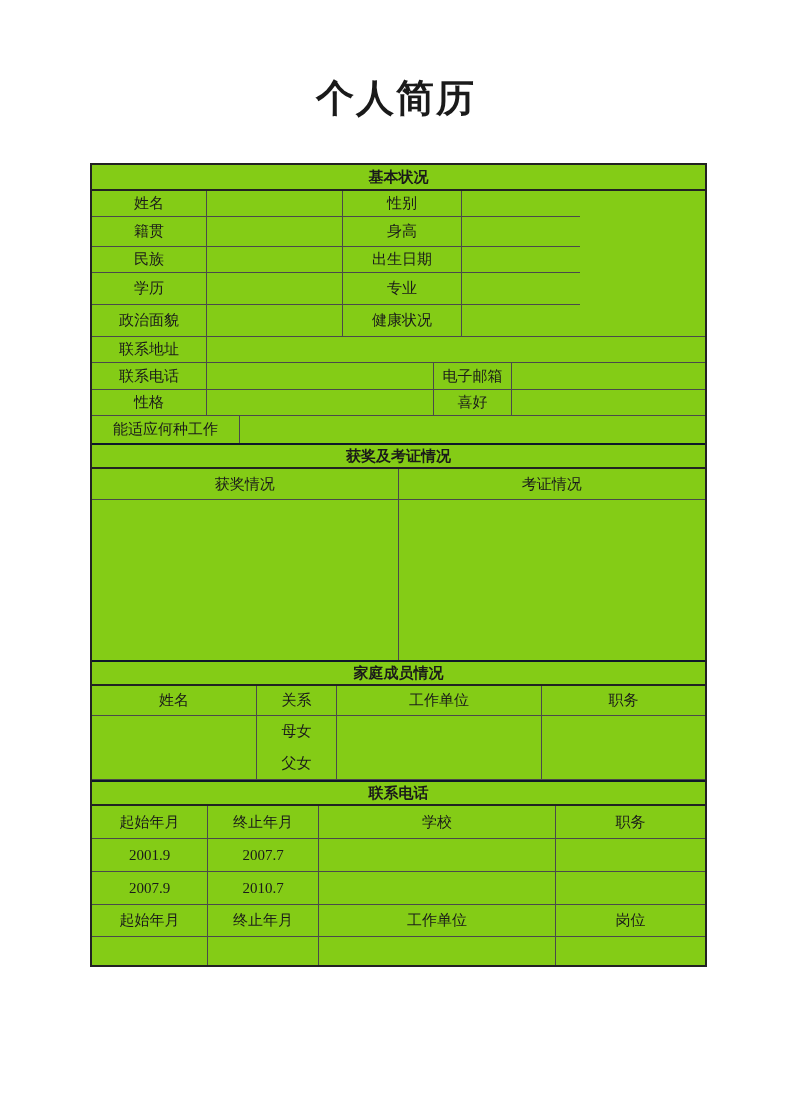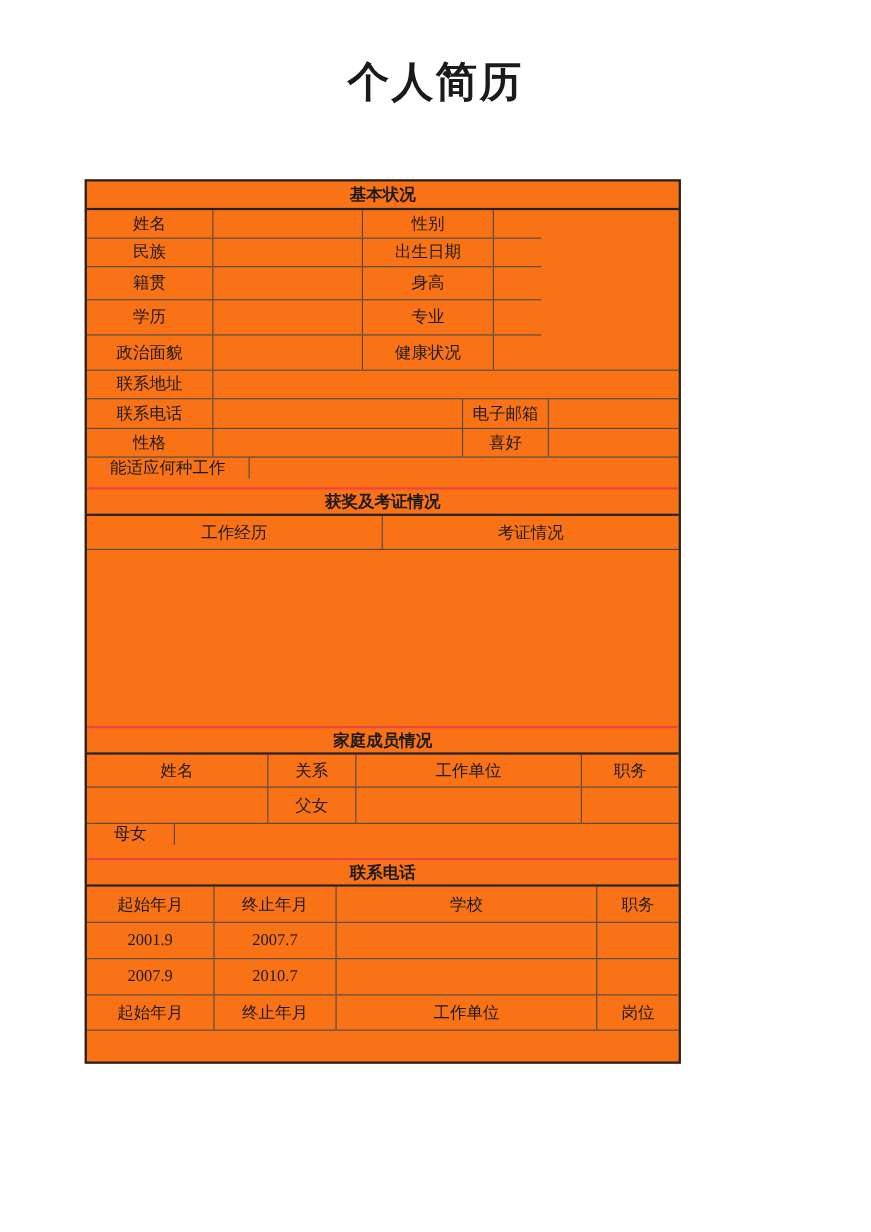--- a/index.html
+++ b/index.html
@@ -6,44 +6,44 @@
   html,body { background:#e8e8e8; }
   .page {
     position:relative;
     width:792px; height:1120px;
     margin:0 auto;
     background:#ffffff;
     font-family:"Liberation Serif","DejaVu Serif",serif;
     color:#1a1a1a;
   }
   .title {
-    padding-top:51px;
+    padding-top:74px;
     text-align:center;
     font-size:38px;
     font-weight:bold;
     line-height:1.3;
     letter-spacing:2px;
   }
   .resume-table {
     position:absolute;
-    left:77px; top:163px;
-    width:542px;
+    left:90px; top:163px;
+    width:617px;
     border:2px solid #222;
-    background:#f97316;
+    background:#84cc16;
   }
   .sec-h {
     display:flex; align-items:center; justify-content:center;
     height:26px;
     font-weight:bold; font-size:15px;
-    border-top:2px solid #ef4444;
+    border-top:2px solid #0f172a;
     border-bottom:2px solid #222;
   }
   .sec-h.first { border-top:none; }
   .r { display:flex; border-bottom:1px solid #4a4a4a; }
-  .r.nb { border-bottom:none;flex-direction:column; }
+  .r.nb { border-bottom:none; }
   .c {
     display:flex; align-items:center; justify-content:center;
     font-size:15px;
     border-right:1px solid #4a4a4a;
     overflow:hidden;
   }
   .c.last { border-right:none; }
   .c.grow { flex:1;font-family:Liberation Serif, serif; }
   
   .h26{height:26px}.h27{height:27px}.h28{height:28px}.h30{height:30px}
@@ -71,30 +71,30 @@
 
     <div class="sec-h first">基本状况</div>
     <div class="basic-body">
       <div class="basic-left">
         <div class="r h26">
           <div class="c bc1">姓名</div>
           <div class="c bc2"></div>
           <div class="c bc3">性别</div>
           <div class="c grow last"></div>
         </div>
+        <div class="r h30">
+          <div class="c bc1">籍贯</div>
+          <div class="c bc2"></div>
+          <div class="c bc3">身高</div>
+          <div class="c grow last"></div>
+        </div>
         <div class="r h26">
           <div class="c bc1">民族</div>
           <div class="c bc2"></div>
           <div class="c bc3">出生日期</div>
-          <div class="c grow last"></div>
-        </div>
-        <div class="r h30">
-          <div class="c bc1">籍贯</div>
-          <div class="c bc2"></div>
-          <div class="c bc3">身高</div>
           <div class="c grow last"></div>
         </div>
         <div class="r h32">
           <div class="c bc1">学历</div>
           <div class="c bc2"></div>
           <div class="c bc3">专业</div>
           <div class="c grow last"></div>
         </div>
         <div class="r h31">
           <div class="c bc1">政治面貌</div>
@@ -122,44 +122,44 @@
       <div class="c pc3">喜好</div>
       <div class="c grow last"></div>
     </div>
     <div class="r h27 nb">
       <div class="c dc1">能适应何种工作</div>
       <div class="c grow last"></div>
     </div>
 
     <div class="sec-h">获奖及考证情况</div>
     <div class="r h31">
-      <div class="c aw">工作经历</div>
+      <div class="c aw">获奖情况</div>
       <div class="c aw last">考证情况</div>
     </div>
     <div class="r h160 nb">
       <div class="c aw"></div>
       <div class="c aw last"></div>
     </div>
 
     <div class="sec-h">家庭成员情况</div>
     <div class="r h30">
       <div class="c fc1">姓名</div>
       <div class="c fc2">关系</div>
       <div class="c fc3">工作单位</div>
       <div class="c grow last">职务</div>
     </div>
+    <div class="r h31 nb">
+      <div class="c fc1"></div>
+      <div class="c fc2">母女</div>
+      <div class="c fc3"></div>
+      <div class="c grow last"></div>
+    </div>
     <div class="r h33">
       <div class="c fc1"></div>
       <div class="c fc2">父女</div>
-      <div class="c fc3"></div>
-      <div class="c grow last"></div>
-    </div>
-    <div class="r h31 nb">
-      <div class="c fc1"></div>
-      <div class="c fc2">母女</div>
       <div class="c fc3"></div>
       <div class="c grow last"></div>
     </div>
 
     <div class="sec-h">联系电话</div>
     <div class="r h33">
       <div class="c ec1">起始年月</div>
       <div class="c ec2">终止年月</div>
       <div class="c ec3">学校</div>
       <div class="c grow last">职务</div>

